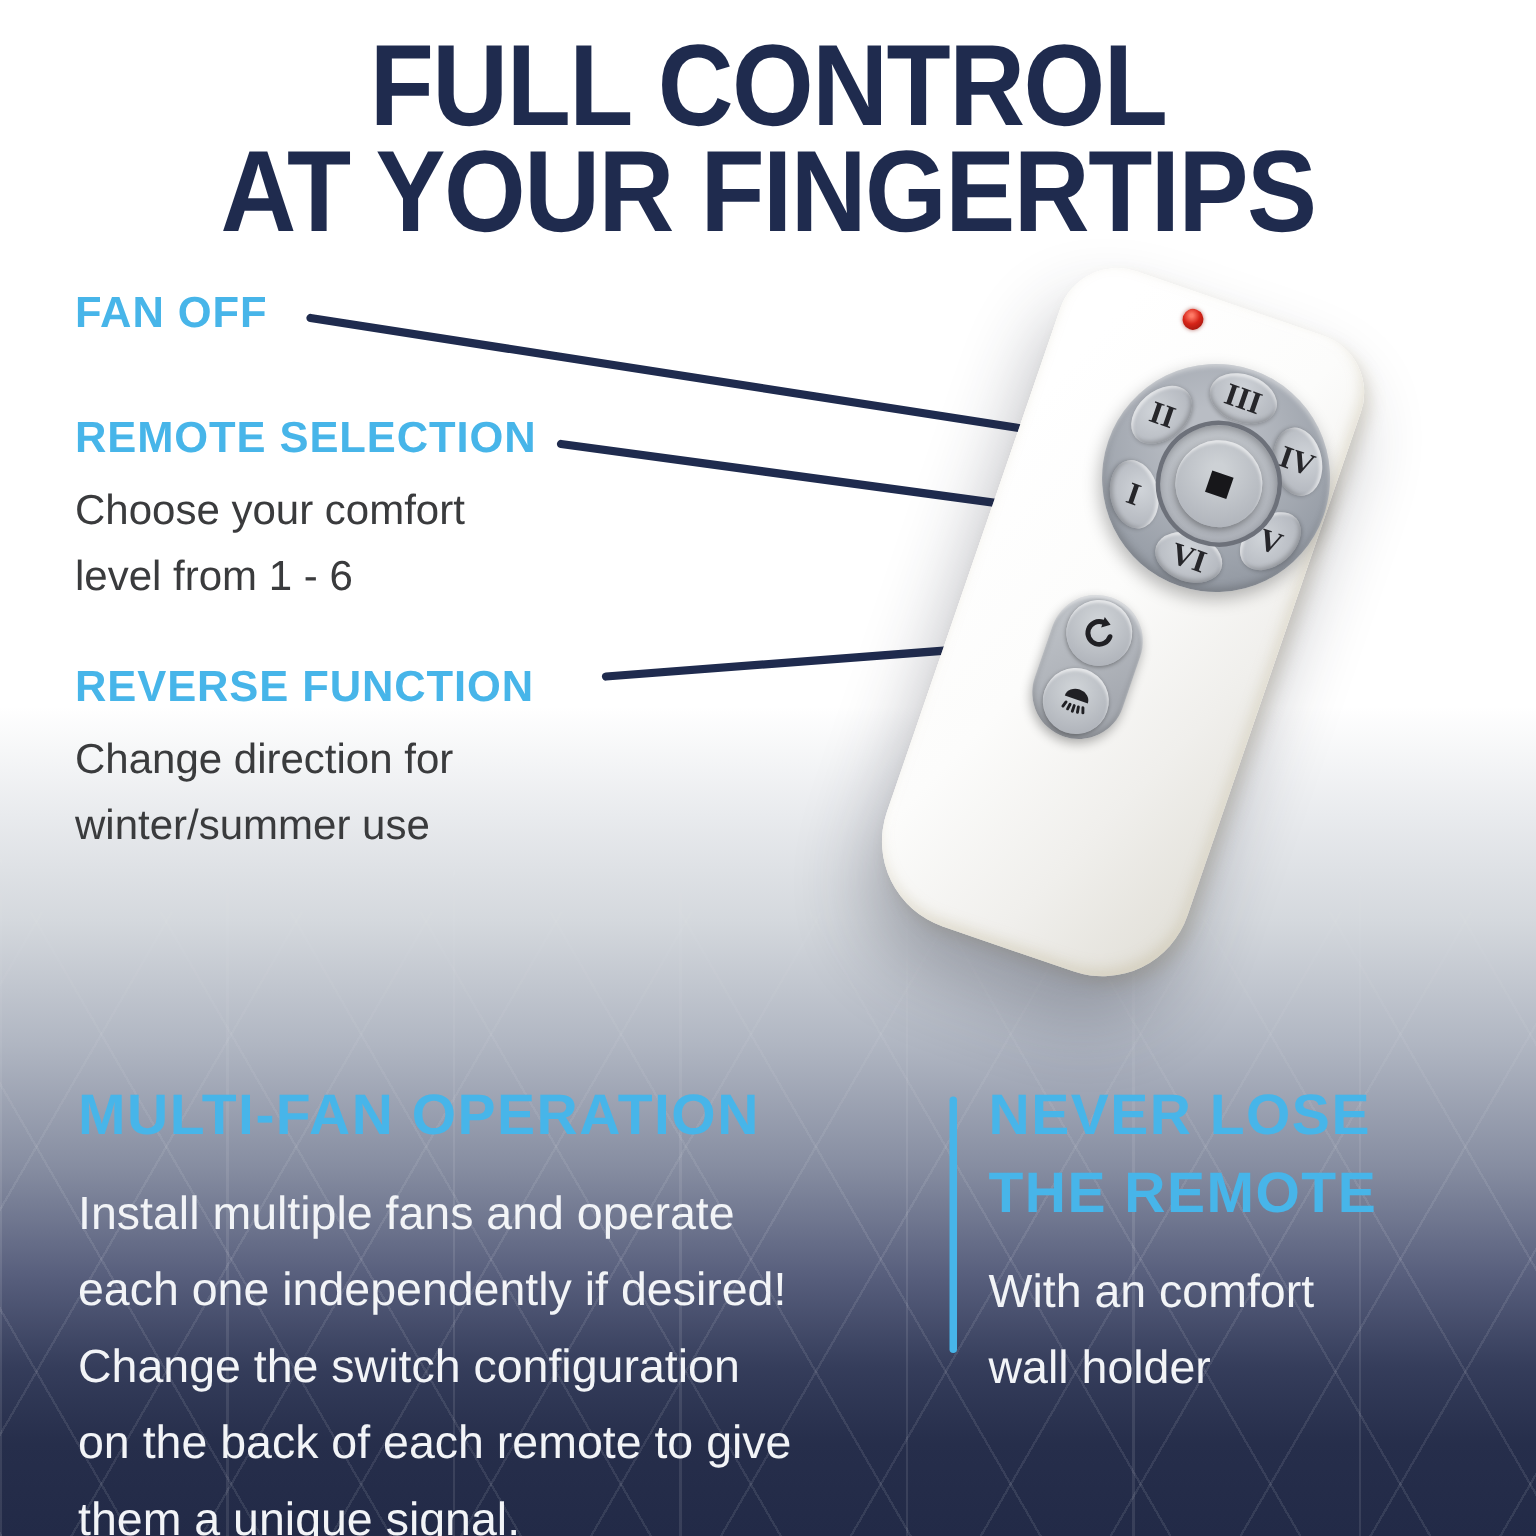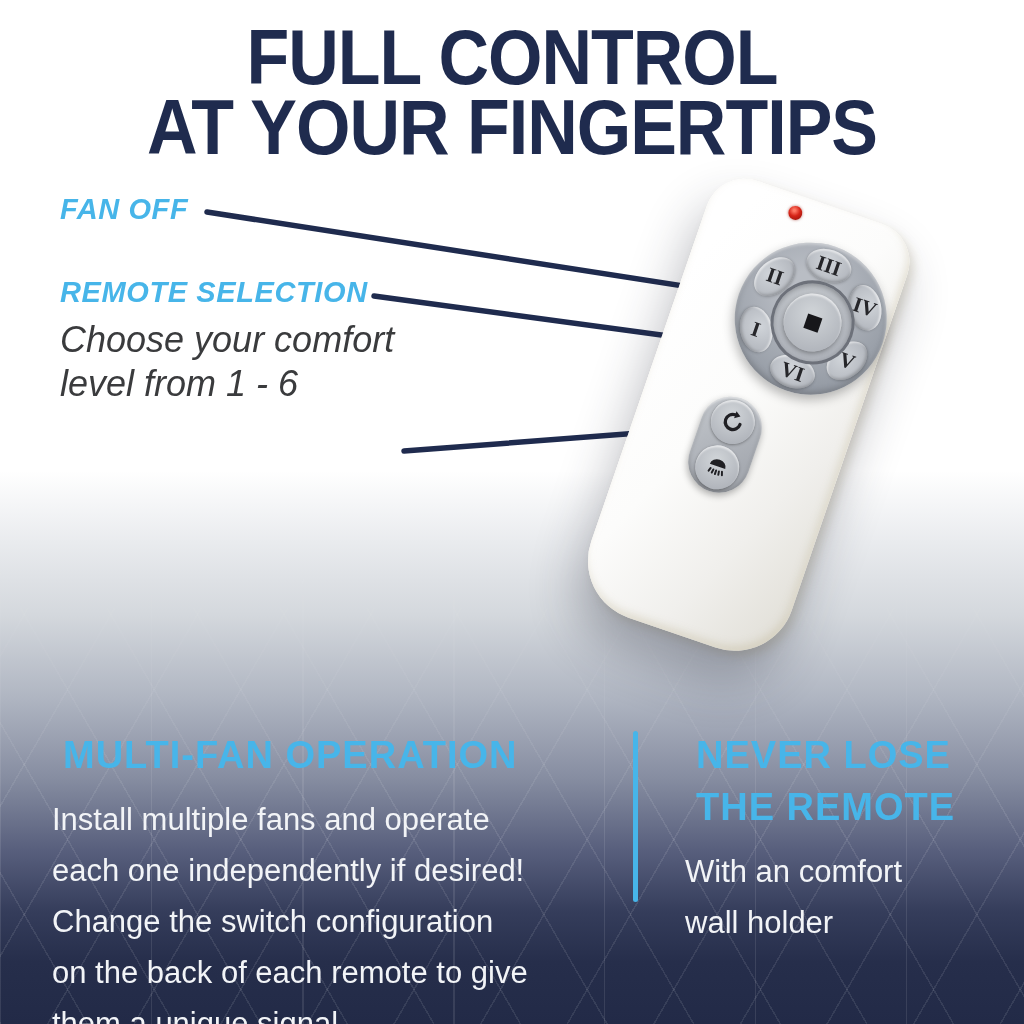--- a/index.html
+++ b/index.html
@@ -12,22 +12,22 @@
     background:
       repeating-linear-gradient(90deg, rgba(255,255,255,0.10) 0 1.5px, transparent 1.5px 151px),
       repeating-linear-gradient(60deg, rgba(255,255,255,0.09) 0 1.5px, transparent 1.5px 75px),
       repeating-linear-gradient(120deg, rgba(255,255,255,0.09) 0 1.5px, transparent 1.5px 75px);
     -webkit-mask-image:linear-gradient(180deg, transparent 0%, rgba(0,0,0,0.4) 28%, #000 60%);
     mask-image:linear-gradient(180deg, transparent 0%, rgba(0,0,0,0.4) 28%, #000 60%);}
   .title{position:absolute;top:22px;left:0;width:1024px;margin:0;text-align:center;
     color:#1f2b4e;font-weight:bold;font-size:70px;line-height:64px;letter-spacing:-1px;
     transform:scale(1.0,1.1);transform-origin:top center;}
   .co-label{font-weight:bold;font-size:29px;letter-spacing:0.6px;color:#47b5e9;white-space:nowrap;}
-  .co-desc{margin-top:9px;font-size:36px;line-height:44px;color:#3a3b3d;white-space:pre-line;}
-  .co{position:absolute;left:60px;font-style:italic;}
+  .co-desc{margin-top:9px;font-size:28px;line-height:44px;color:#3a3b3d;white-space:pre-line;}
+  .co{position:absolute;left:50px;}
   .co-fan{top:193px;} .co-speed{top:276px;} .co-rev{top:442px;}
   .lines{position:absolute;left:0;top:0;pointer-events:none;}
   
   .remote{position:absolute;left:640px;top:190px;width:212px;height:455px;
     border-radius:40px 40px 60px 60px;transform:rotate(19deg);
     background:linear-gradient(115deg,#ffffff 12%,#fcfcfb 45%,#f0efec 72%,#e3e1da 94%);
     box-shadow:0 30px 50px rgba(40,45,60,0.32), 6px 4px 10px rgba(150,140,105,0.25),
       inset -3px -4px 9px rgba(185,175,140,0.35), inset 3px 4px 8px rgba(255,255,255,0.9);}
   .led{position:absolute;left:79px;top:11px;width:14px;height:14px;border-radius:50%;
     background:radial-gradient(circle at 38% 35%, #ff7a66 8%, #d62418 45%, #8f130c 95%);
@@ -56,24 +56,24 @@
   .square{width:15px;height:15px;background:#17171a;}
   .pill{position:absolute;left:64px;top:211px;width:62px;height:98px;border-radius:31px;
     background:linear-gradient(135deg,#c3c7cc,#a6aab1 75%);
     box-shadow:0 3px 7px rgba(0,0,0,0.3), inset 0 2px 2px rgba(255,255,255,0.5), inset 0 -3px 5px rgba(0,0,0,0.2);
     display:flex;flex-direction:column;align-items:center;justify-content:center;gap:4px;}
   .round-btn{width:44px;height:44px;border-radius:50%;
     background:radial-gradient(circle at 43% 35%, #ced2d6 8%, #aeb2b9 82%);
     box-shadow:0 1px 3px rgba(0,0,0,0.35), inset 0 2px 2px rgba(255,255,255,0.6);
     display:flex;align-items:center;justify-content:center;}
   
-  .feat-h{margin:11px;font-size:38px;font-weight:bold;letter-spacing:1px;color:#47b5e9;line-height:52px;white-space:pre-line;}
+  .feat-h{margin:0;font-size:38px;font-weight:bold;letter-spacing:1px;color:#47b5e9;line-height:52px;white-space:pre-line;}
   .feat-p{margin:13px 0 0 0;font-size:31px;line-height:51px;color:#f2f4f7;white-space:pre-line;}
   .feature-left{position:absolute;left:52px;top:718px;width:585px;}
-  .feature-right{position:absolute;left:685px;top:718px;width:310px;}
+  .feature-right{position:absolute;left:659px;top:718px;width:310px;}
   .divider{position:absolute;left:633px;top:731px;width:5px;height:171px;border-radius:3px;background:#47b5e9;}
 </style>
 </head>
 <body>
 
 <div class="canvas">
 
   <div class="pattern"></div>
 
   <h1 class="title">
@@ -92,20 +92,25 @@
     </g>
   </svg>
 
   <div class="co co-fan">
     <div class="co-label">FAN OFF</div>
   </div>
   <div class="co co-speed">
     <div class="co-label">REMOTE SELECTION</div>
     <div class="co-desc">Choose your comfort
 level from 1 - 6</div>
+  </div>
+  <div class="co co-rev">
+    <div class="co-label">REVERSE FUNCTION</div>
+    <div class="co-desc">Change direction for
+winter/summer use</div>
   </div>
 
   <div class="remote">
     <div class="led"></div>
 
     <div class="cluster">
       <div class="spd b3">
           <span>III</span>
         </div>
       <div class="spd b4">

